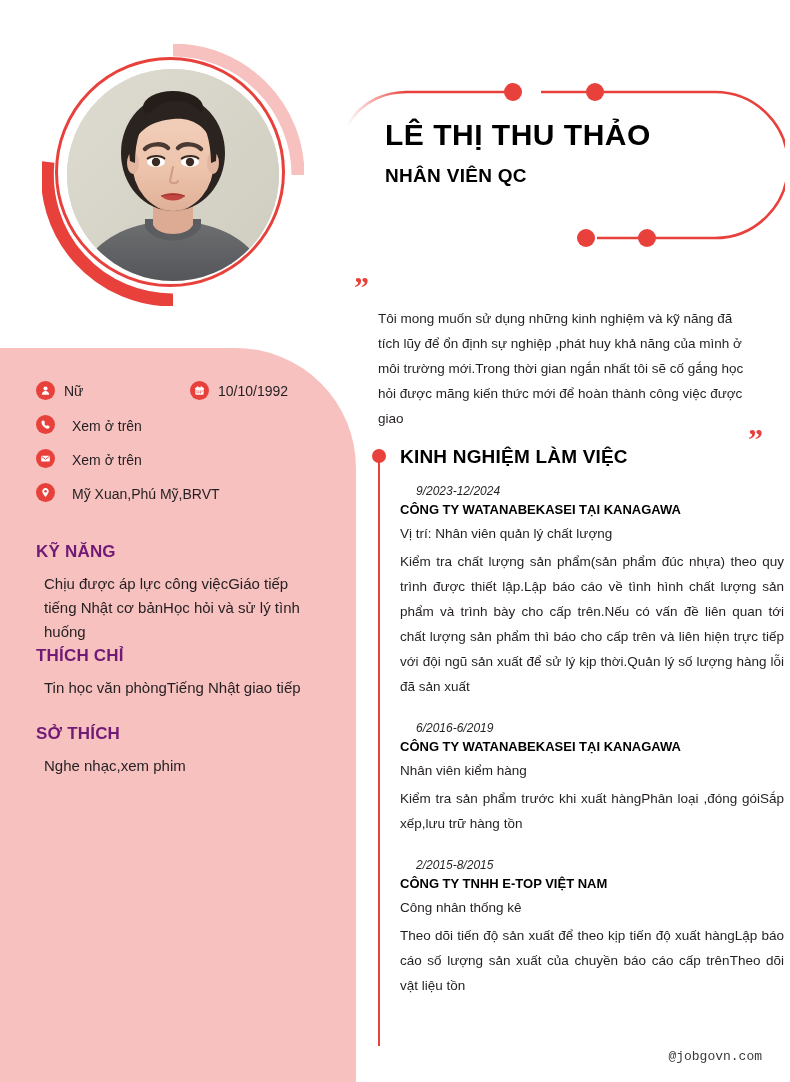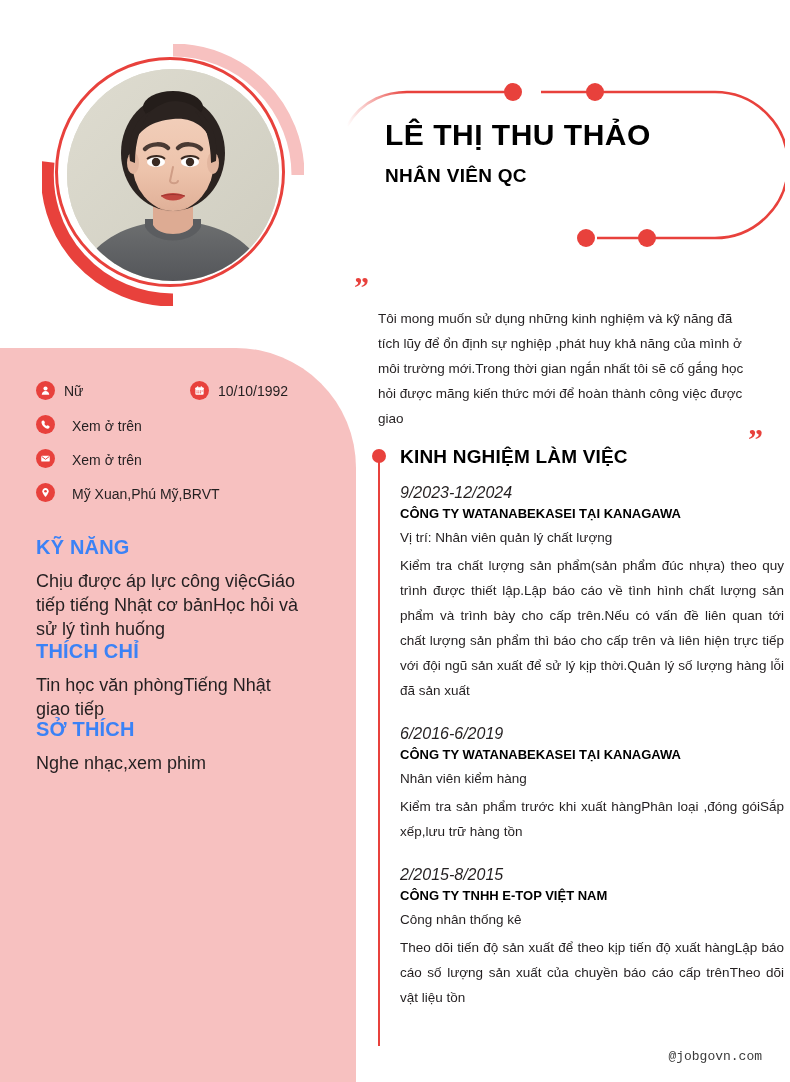--- a/index.html
+++ b/index.html
@@ -153,31 +153,31 @@
     font-size: 14px;
     color: #231f20;
     white-space: nowrap;
   }
   .gender-group { display:flex; align-items:center; width:135px; }
   .dob-group { display:flex; align-items:center;padding-left:11px; }
 
   
   .side-section { position:absolute; left:36px; width:300px; }
   .side-heading {
-    font-size: 20px;
-    font-weight: bold;
-    color: #3b82f6;
-    margin: 8px 0 10px 0;
+    font-size: 17px;
+    font-weight: bold;
+    color: #701a75;
+    margin: 14px 0 10px 0;
     letter-spacing: 0.2px;
   }
   .side-body {
-    font-size: 18px;
+    font-size: 15px;
     line-height: 24px;
     color: #231f20;
-    margin: 0;
+    margin: 8px;
     width: 272px;
   }
 
   
   .exp-col {
     position: absolute;
     left: 372px;
     top: 446px;
     width: 412px;
   }
@@ -208,24 +208,24 @@
     letter-spacing: 0.2px;
   }
   .exp-items {
     position: absolute;
     left: 28px;
     top: 38px;
     width: 384px;
   }
   .exp-item { margin-bottom: 22px; }
   .exp-date {
-    font-size: 16px;
+    font-size: 12px;
     font-style: italic;
     color: #231f20;
-    margin: 0 0 3px 0;
+    margin: 0 0 3px 16px;
   }
   .exp-company {
     font-size: 13px;
     font-weight: bold;
     color: #000000;
     margin: 4px 0 5px 0;
   }
   .exp-role {
     font-size: 13.5px;
     color: #231f20;

